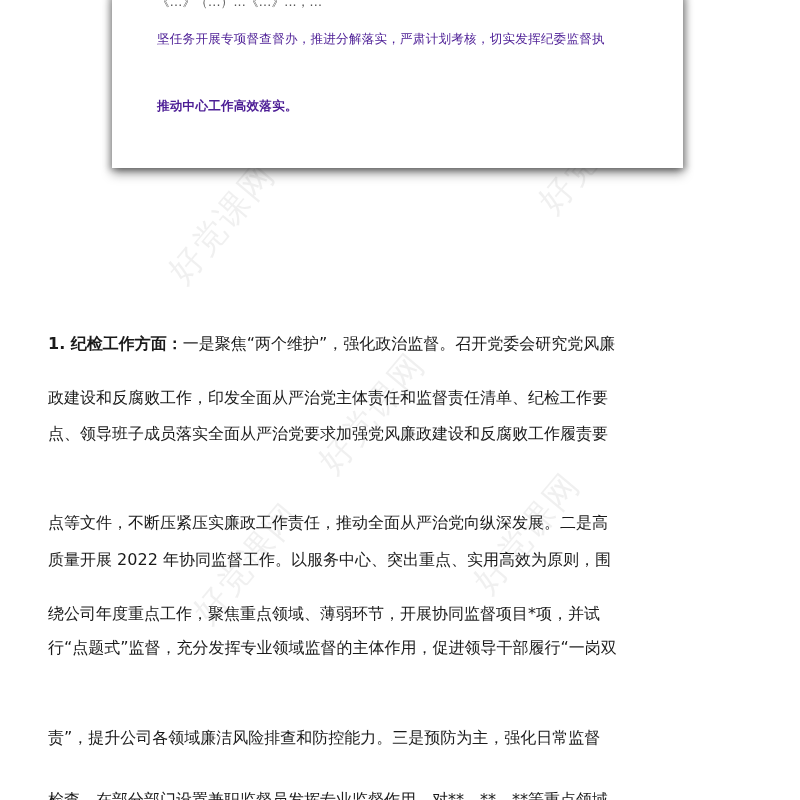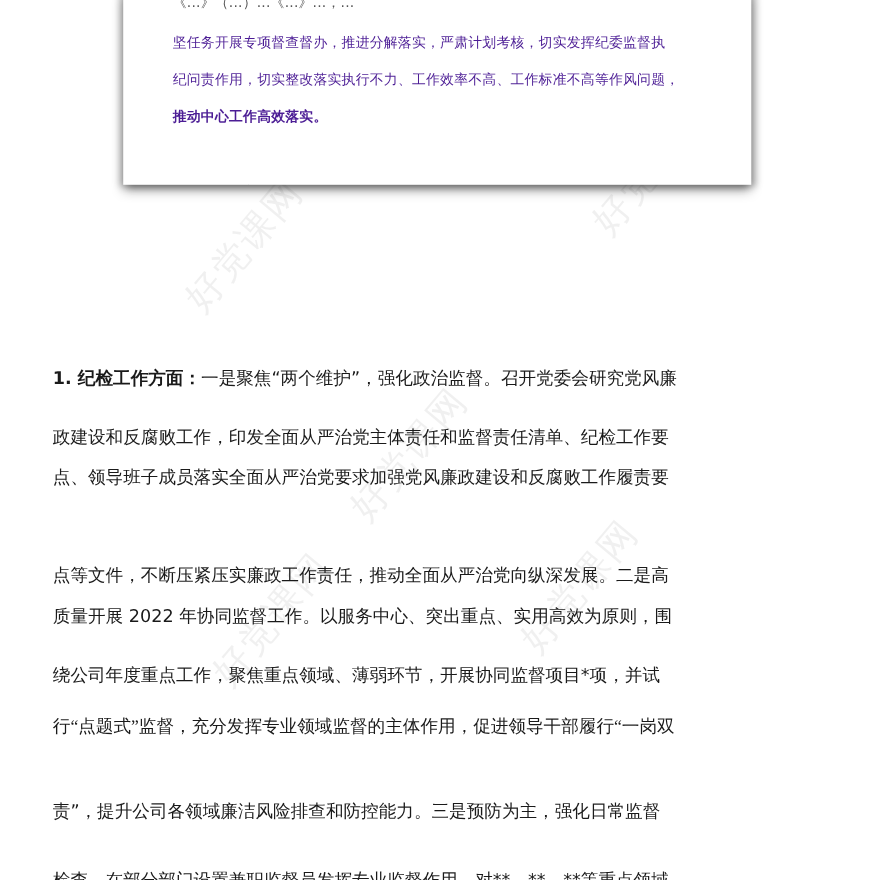--- a/index.html
+++ b/index.html
@@ -75,30 +75,29 @@
 
 <div class="watermark" style="left:150px; top:200px;">好党课网</div>
 <div class="watermark" style="left:520px; top:130px;">好党课网</div>
 <div class="watermark" style="left:300px; top:390px;">好党课网</div>
 <div class="watermark" style="left:175px; top:540px;">好党课网</div>
 <div class="watermark" style="left:455px; top:510px;">好党课网</div>
 
 <div class="doc-card">
   <div class="line" style="top:2px; color:#555; filter:blur(0.6px);">《...》（...）...《...》...，...</div>
   <div class="line" style="top:39px;">坚任务开展专项督查督办，推进分解落实，严肃计划考核，切实发挥纪委监督执</div>
-  <div class="line" style="top:72px;">纪问责作用，切实整改落实执行不力、工作效率不高、工作标准不高等作风问题，</div>
   <div class="line" style="top:106px;font-weight:bold;">推动中心工作高效落实。</div>
   <div class="line heading" style="top:161px;margin-top:14px;">二、开展的主要工作</div>
 </div>
 
 <div class="main-text">
   <div class="line" style="top:7px;">
     <span class="bold">1. 纪检工作方面：</span><span>一是聚焦“两个维护”，强化政治监督。召开党委会研究党风廉</span>
   </div>
   <div class="line" style="top:61px;">政建设和反腐败工作，印发全面从严治党主体责任和监督责任清单、纪检工作要</div>
   <div class="line" style="top:97px;">点、领导班子成员落实全面从严治党要求加强党风廉政建设和反腐败工作履责要</div>
   <div class="line" style="top:186px;">点等文件，不断压紧压实廉政工作责任，推动全面从严治党向纵深发展。二是高</div>
   <div class="line" style="top:223px;">质量开展 2022 年协同监督工作。以服务中心、突出重点、实用高效为原则，围</div>
   <div class="line" style="top:277px;">绕公司年度重点工作，聚焦重点领域、薄弱环节，开展协同监督项目*项，并试</div>
-  <div class="line" style="top:324px;font-family:Liberation Serif, serif;">行“点题式”监督，充分发挥专业领域监督的主体作用，促进领导干部履行“一岗双</div>
+  <div class="line" style="top:311px;">行“点题式”监督，充分发挥专业领域监督的主体作用，促进领导干部履行“一岗双</div>
   <div class="line" style="top:401px;">责”，提升公司各领域廉洁风险排查和防控能力。三是预防为主，强化日常监督</div>
   <div class="line" style="top:463px;">检查。在部分部门设置兼职监督员发挥专业监督作用，对**、**、**等重点领域</div>
 </div>
 
 </body></html>

